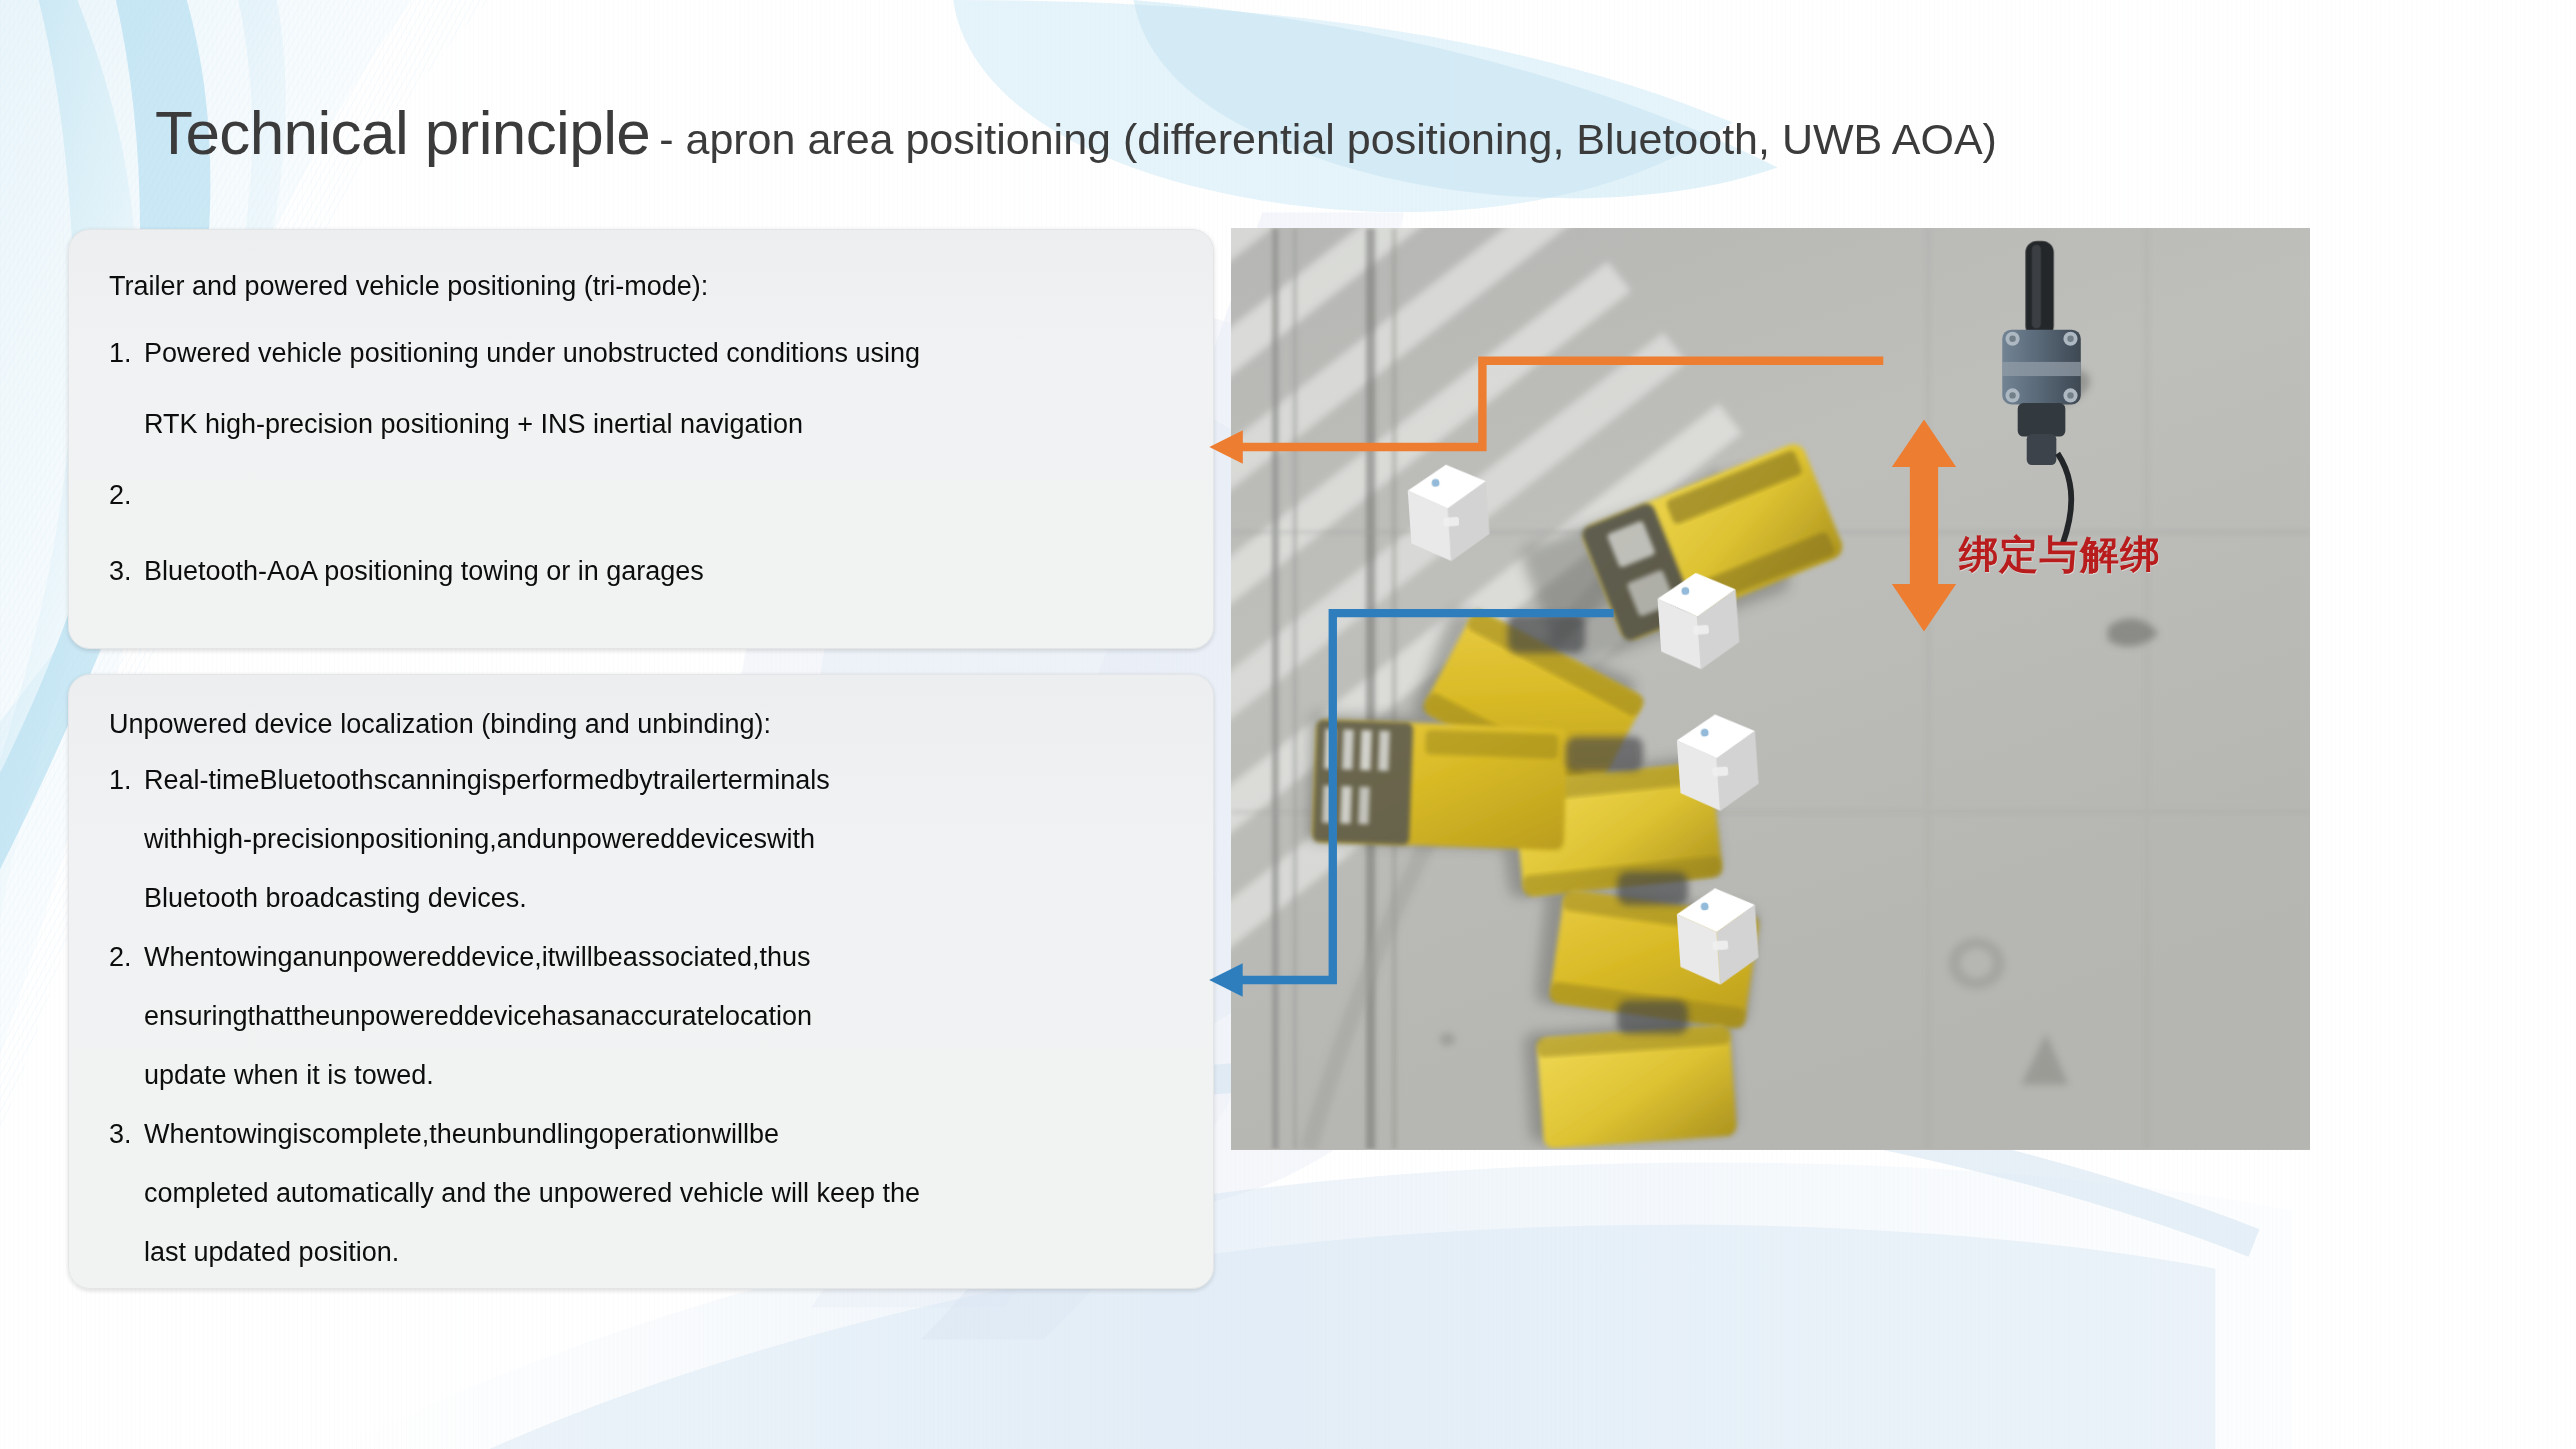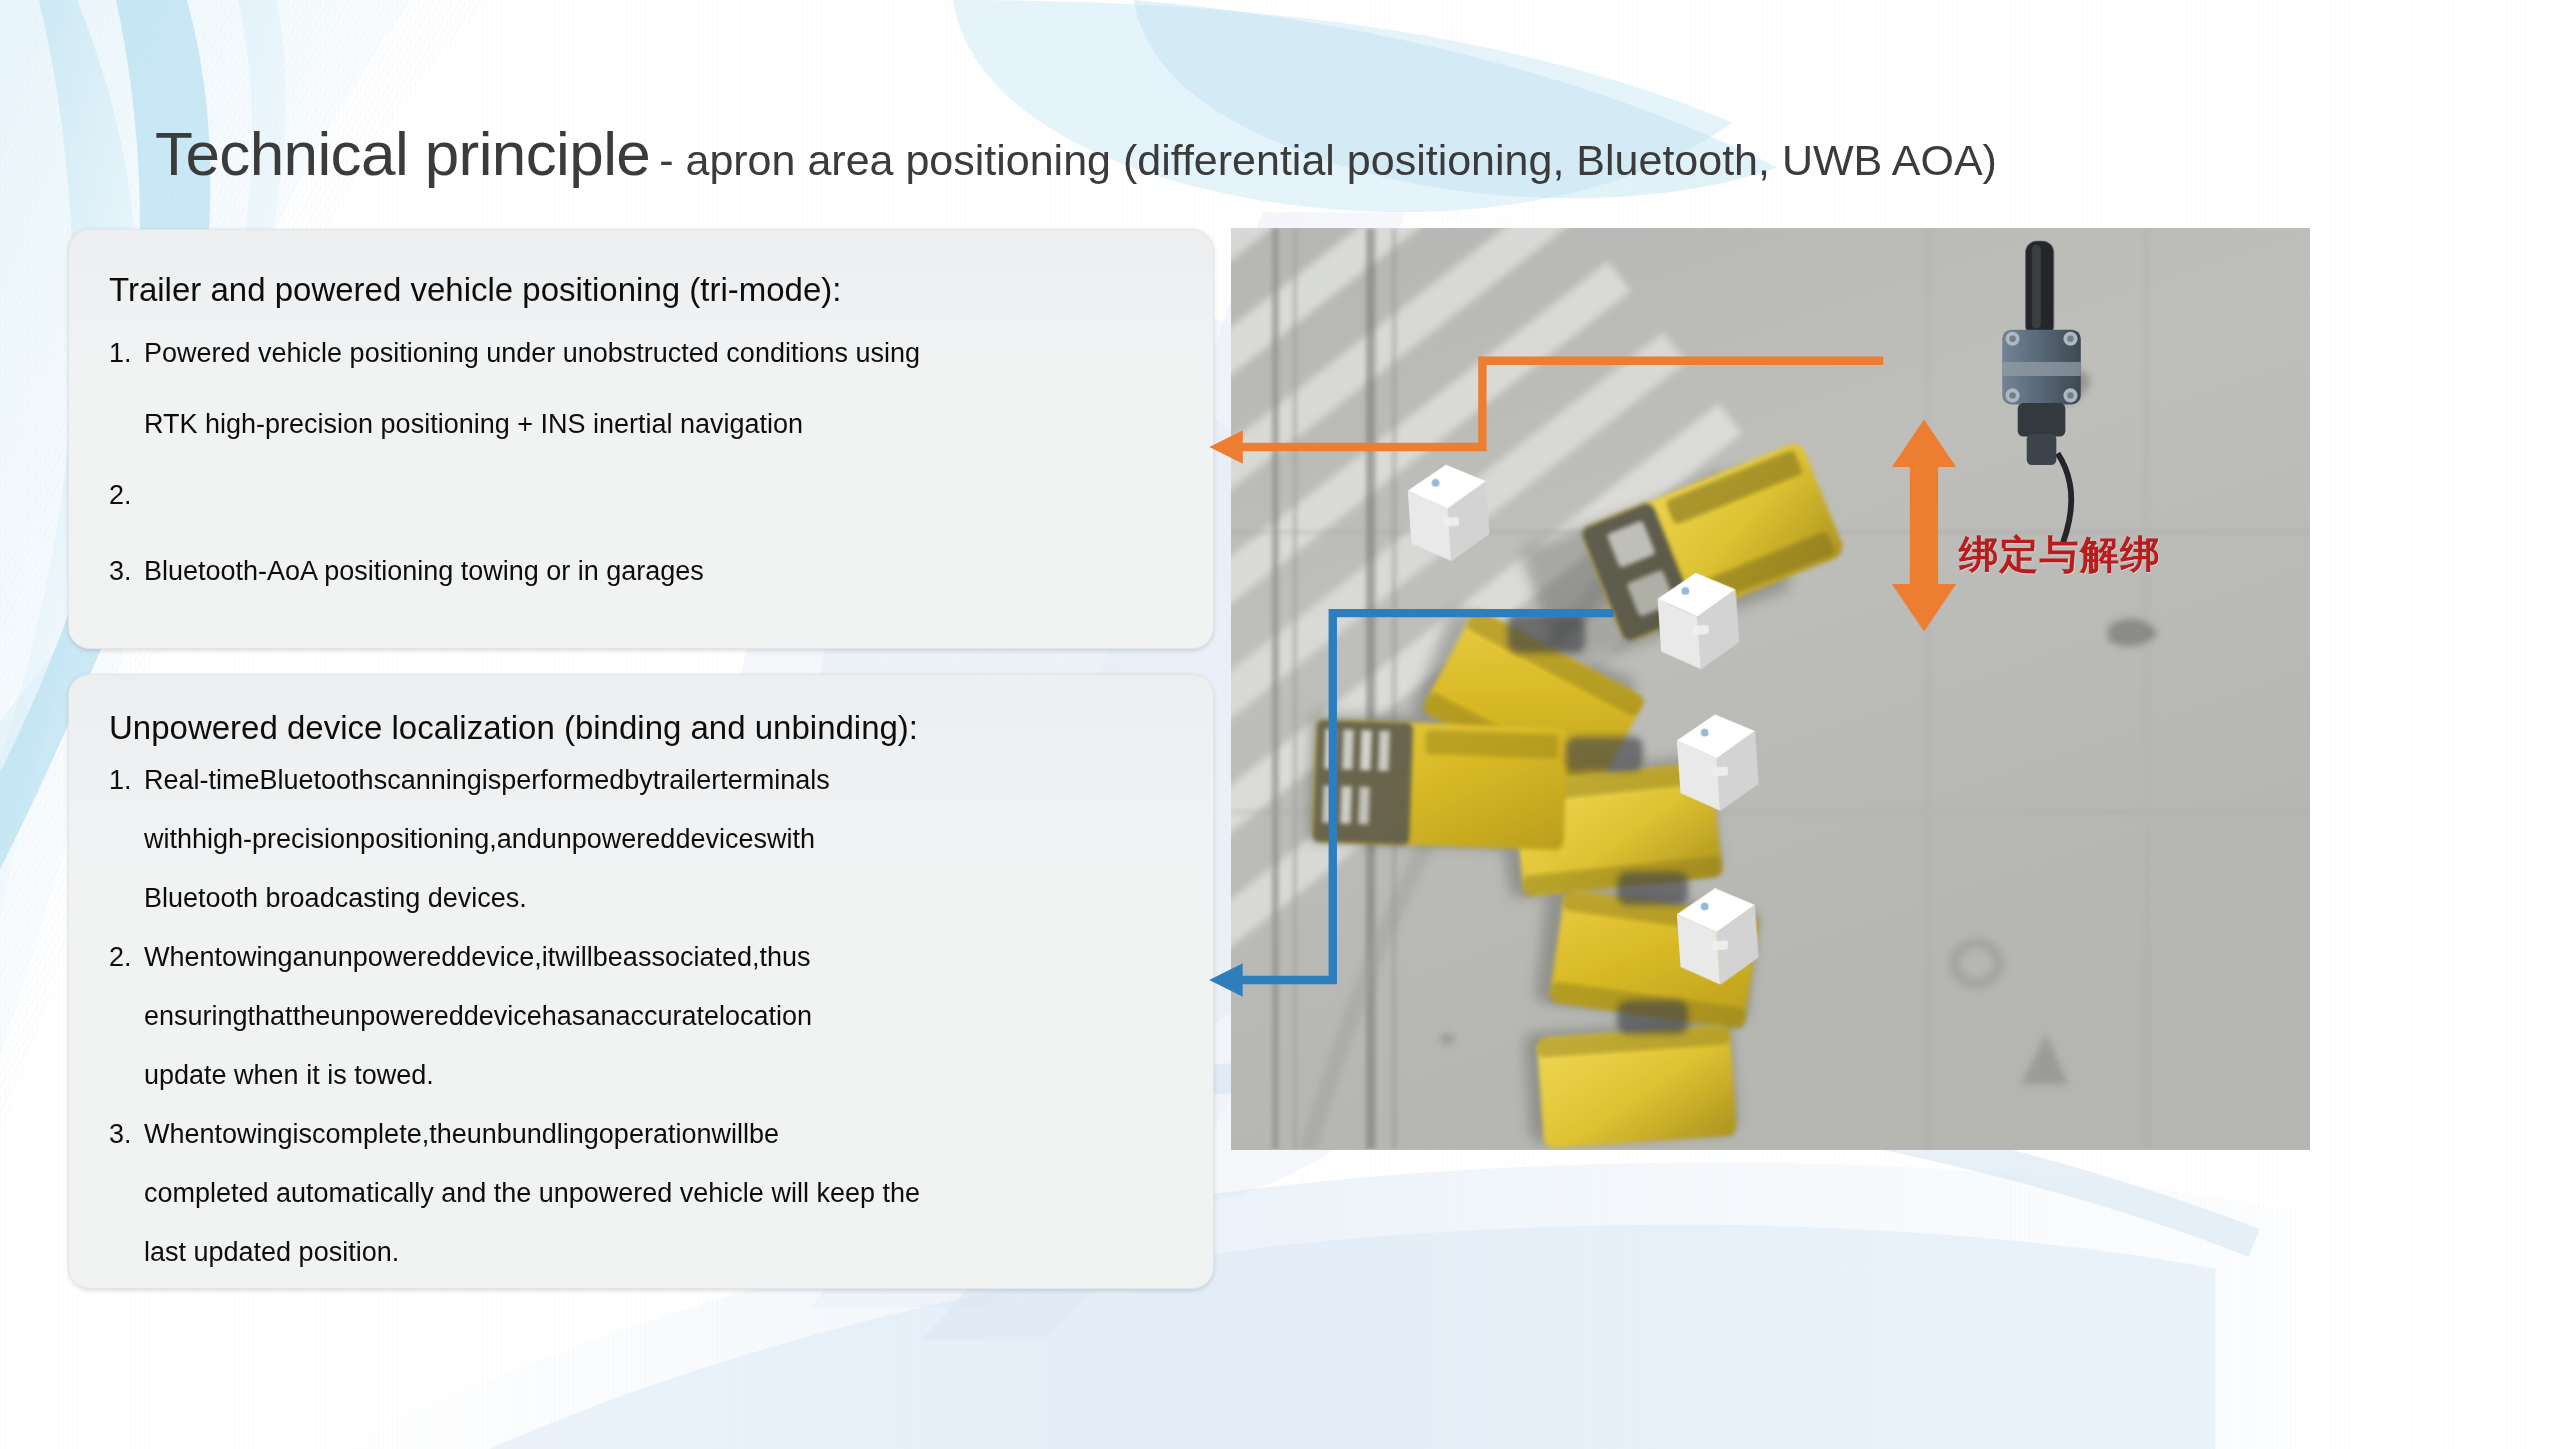--- a/index.html
+++ b/index.html
@@ -11,21 +11,20 @@
   }
   #slide{position:absolute;inset:0;overflow:hidden;background:#fff;}
 
   
   .bg-decor{position:absolute;inset:0;pointer-events:none;}
 
   
   #title-block{
     position:absolute;left:155px;top:97px;width:2383px;height:84px;
     white-space:nowrap;
-    margin-top:21px;
   }
   #title-main{
     font-size:62px;color:#3b3b3b;font-weight:400;letter-spacing:-0.6px;
     vertical-align:baseline;
   }
   #title-sub{
     font-size:43px;color:#3b3b3b;font-weight:400;margin-left:9px;
     vertical-align:baseline;
   }
 
@@ -37,21 +36,21 @@
     border:0.6px solid #e3e5e6;
     box-shadow:0 1.9px 4.5px rgba(0,0,0,.13);
     box-sizing:border-box;
   }
   #card-1{left:68px;top:229px;width:1146px;height:420px;}
   #card-2{left:68px;top:674px;width:1146px;height:615px;}
 
   .card-inner{position:relative;width:100%;height:100%;}
 
   .lead{
-    position:absolute;font-size:33px;color:#0d0d0d;line-height:1.2;
+    position:absolute;font-size:27px;color:#0d0d0d;line-height:1.2;
     white-space:nowrap;
   }
 
   ol.numlist{
     list-style:none;margin:0;padding:0;position:absolute;
   }
   ol.numlist li{
     position:relative;display:block;
     font-size:27px;color:#0d0d0d;
   }

